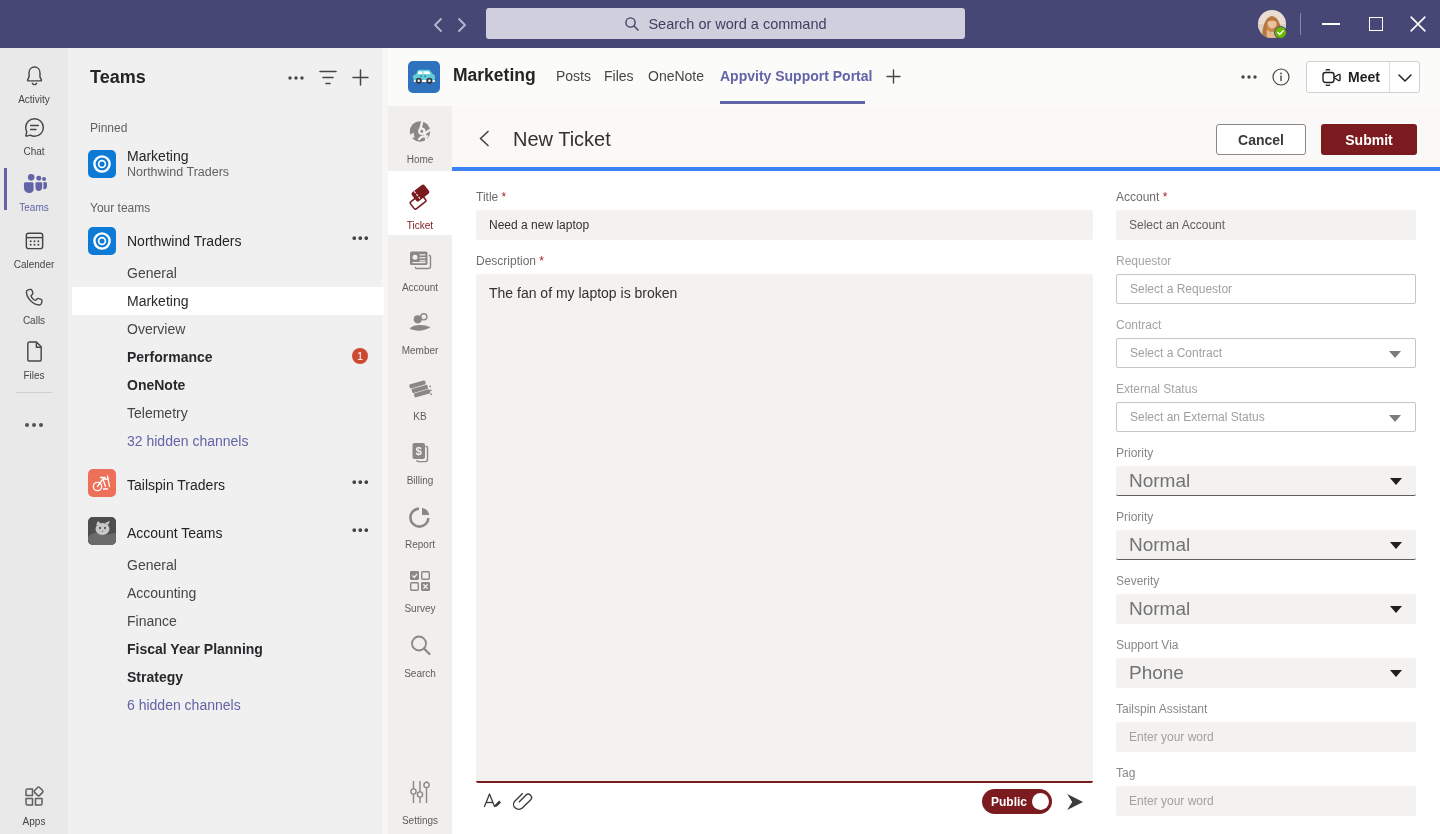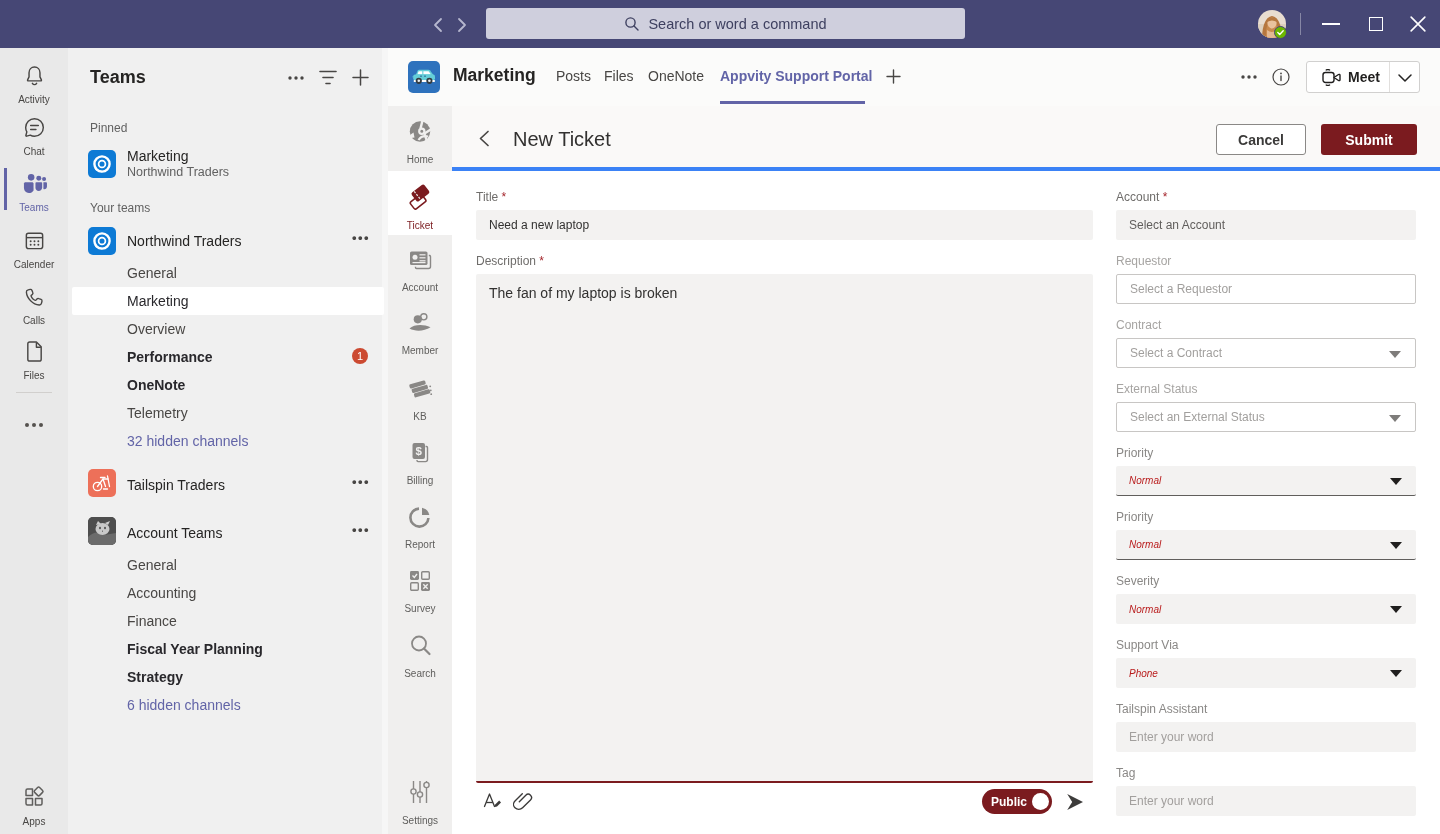--- a/index.html
+++ b/index.html
@@ -46,21 +46,21 @@
   .mid { color:#8a8886; }
   .finput { position:absolute; height:30px; border-radius:2px; font-size:12px;
     display:flex; align-items:center; padding-left:13px; }
   .filled { background:#f3f2f1; color:#605e5c; }
   .outline { background:#fff; border:1px solid #c8c6c4; color:#a19f9d; }
   .rcol { left:664px; width:300px; }
   .tri { position:absolute; right:14px; top:12px; width:0; height:0;
     border-left:6px solid transparent; border-right:6px solid transparent; border-top:7px solid #201f1e; }
   .tri.gray { border-top-color:#7e7c7a; }
   .darkline { border-bottom:1.5px solid #605e5c; }
-  .vtext { color:#b91c1c; font-size:10px;font-style:italic; }
+  .vtext { color:#737373; font-size:19px; }
 </style>
 </head>
 <body>
 
 <div id="topbar">
   <svg class="abs" style="left:432px;top:17px" width="12" height="16" viewBox="0 0 12 16">
       <path d="M9 2 L3 8 L9 14" stroke="#b6b7cf" stroke-width="1.8" fill="none" stroke-linecap="round" stroke-linejoin="round"></path>
     </svg>
   <svg class="abs" style="left:456px;top:17px" width="12" height="16" viewBox="0 0 12 16">
       <path d="M3 2 L9 8 L3 14" stroke="#b6b7cf" stroke-width="1.8" fill="none" stroke-linecap="round" stroke-linejoin="round"></path>

